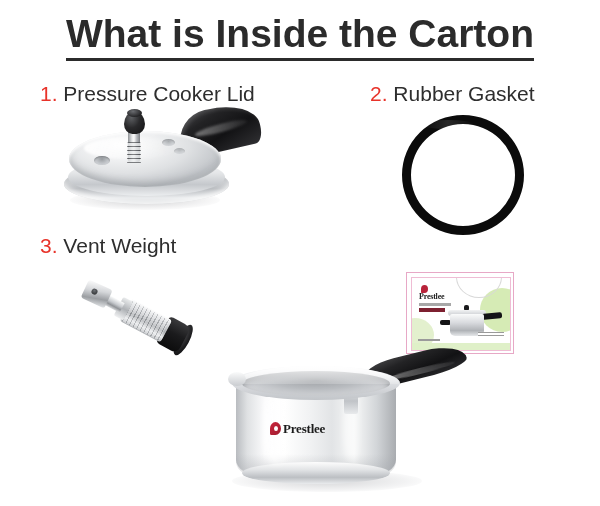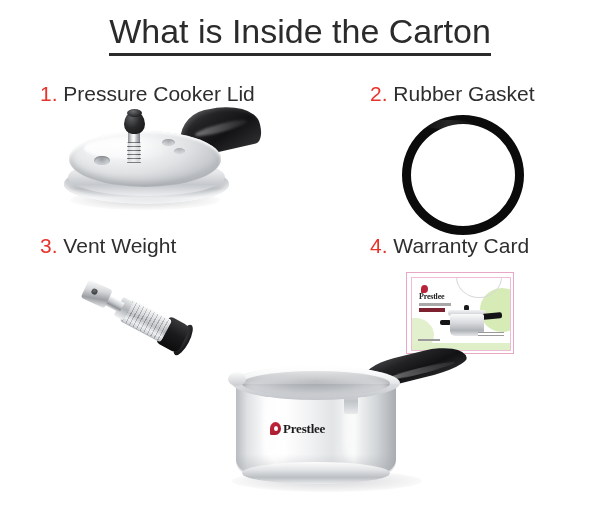--- a/index.html
+++ b/index.html
@@ -18,22 +18,22 @@
     overflow: hidden;
   }
 
   
   .title {
     position: absolute;
     left: 0;
     top: 12px;
     width: 600px;
     text-align: center;
-    font-size: 34px;
-    font-weight: 400;
+    font-size: 39px;
+    font-weight: 700;
     color: #2b2b2b;
     letter-spacing: 0px;
     white-space: nowrap;
   }
   .title-inner {
     display: inline-block;
     border-bottom: 3px solid #2b2b2b;
     padding-bottom: 3px;
     line-height: 1.05;
   }
@@ -585,24 +585,20 @@
       <div class="vw-knob"></div>
       <div class="vw-body"></div>
       <div class="vw-body-ridges"></div>
       <div class="vw-collar"></div>
       <div class="vw-stem"></div>
       <div class="vw-tip"></div>
       <div class="vw-tip-hole"></div>
     </div>
   </div>
 
-  <div class="label" id="label-4">
-    <span class="num">4.</span>
-    <span class="txt">Warranty Card</span>
-  </div>
 
   <div class="art" id="art-card">
     <div class="card-base">
       <div class="card-inner">
         <div class="card-blob-g1"></div>
         <div class="card-blob-g2"></div>
         <div class="card-arc"></div>
         <div class="card-logo-mark"></div>
         <div class="card-logo-text">Prestlee</div>
         <div class="card-sub1"></div>

